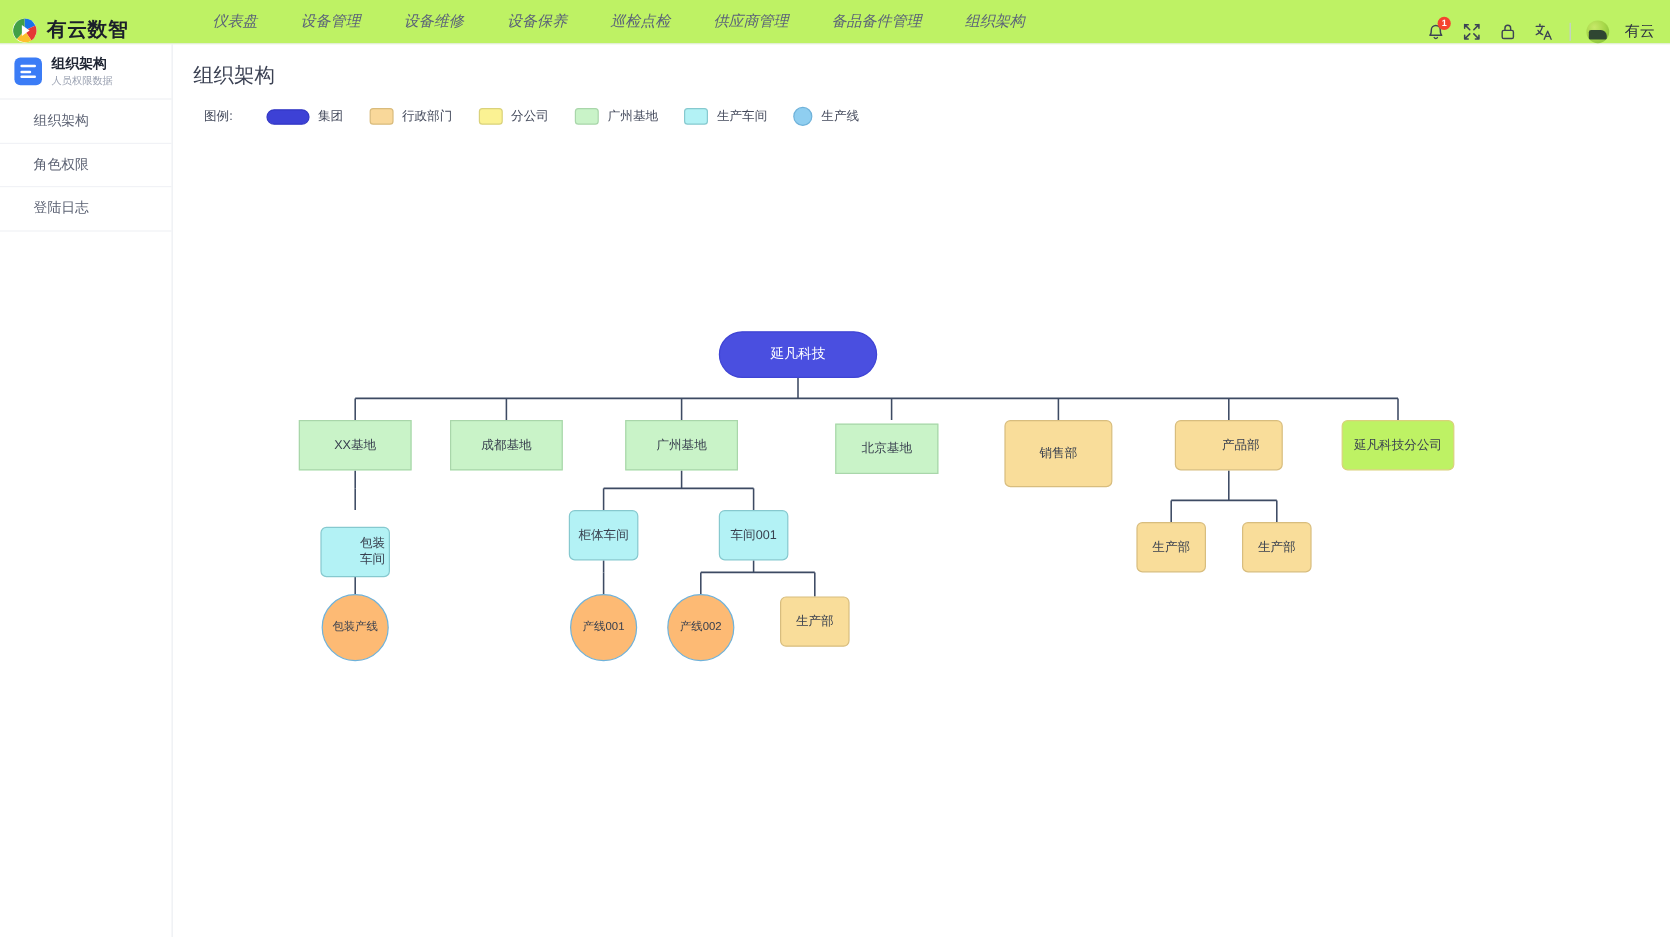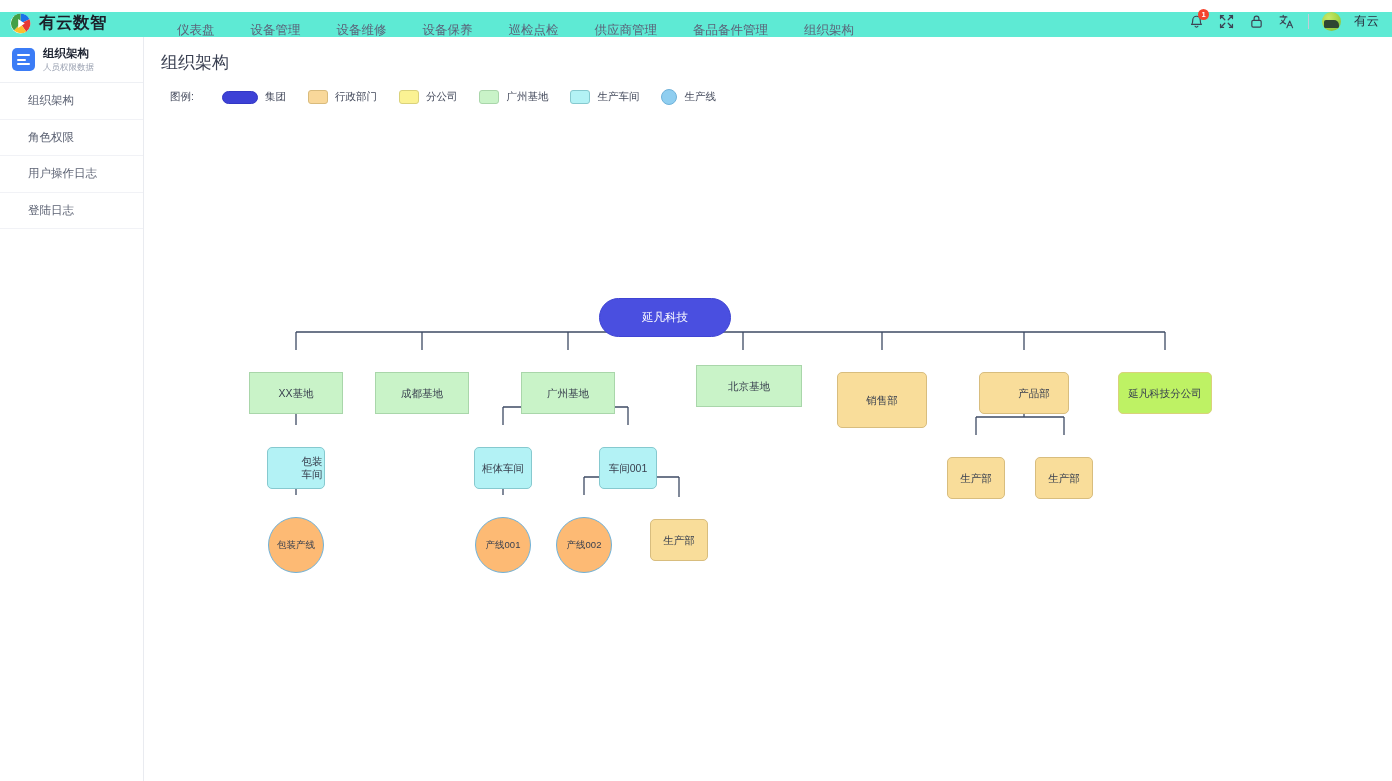--- a/index.html
+++ b/index.html
@@ -5,34 +5,34 @@
   * { box-sizing: border-box; margin: 0; padding: 0; }
   html, body {
     width: 1392px; height: 781px;
     font-family: "Liberation Sans", "DejaVu Sans", sans-serif;
     background: #ffffff;
     overflow: hidden;
   }
 
   
   .topbar {
-    position: absolute; top: 12px; left: 0;
+    position: absolute; top: 0; left: 0;
     width: 1392px; height: 37px;
-    background: #5eead4;
+    background: #bef264;
     border-bottom: 1px solid #eceef2;
-    display: flex; align-items: flex-start;
+    display: flex; align-items: flex-end;
   }
   .brand { display: flex; align-items: center; gap: 8px; width: 145px; padding-left: 10px; }
   .brand-logo { width: 21px; height: 21px; position: relative; border-radius: 50%; overflow: hidden; flex: 0 0 auto; }
   .brand-name { font-size: 16.5px; font-weight: 700; color: #1b1f2a; letter-spacing: .5px; }
 
   .nav { display: flex; align-items: center; gap: 0px; margin-left: 14px; }
   .nav-item {
     font-size: 12.5px; color: #5b6379; padding: 0 18px; line-height: 36px;
-    cursor: pointer; white-space: nowrap;
+    cursor: pointer; white-space: nowrap; font-style: italic;
   }
 
   .top-right { margin-left: auto; display: flex; align-items: center; gap: 13px; padding-right: 13px; }
   .ticon { width: 17px; height: 17px; position: relative; cursor: pointer; color: #3d4354; }
   .ticon svg { display: block; width: 17px; height: 17px; }
   .badge {
     position: absolute; top: -4px; right: -4px;
     min-width: 11px; height: 11px; padding: 0 2px;
     background: #f5442e; color: #fff; border-radius: 6px;
     font-size: 7.5px; line-height: 11px; text-align: center; font-weight: 700;
@@ -99,22 +99,22 @@
   .lg-pill { width: 36px; height: 13px; border-radius: 7px; background: #3d41d6; border: 1px solid #3237c4; }
   .lg-rect { width: 20px; height: 14px; border-radius: 3px; }
   .lg-circle { width: 16px; height: 16px; border-radius: 50%; }
   .lg-text { font-size: 10.5px; color: #444a5c; white-space: nowrap; }
 
   
   .chart-wrap { position: absolute; top: 90px; left: 0; width: 1248px; height: 640px; }
   .chart-svg { position: absolute; top: 0; left: 0; }
   .node {
     position: absolute; display: flex; align-items: center; justify-content: center;
-    font-size: 10.5px; color: #39404f; text-align: center; line-height: 1.2;
-    cursor: pointer; user-select: none; margin-top: 22px;
+    font-size: 10.5px; color: #39404f; text-align: left; line-height: 1.2;
+    cursor: pointer; user-select: none;
   }
   .n-root  { background: #4a4fe0; border: 1px solid #3f44d4; color: #ffffff; border-radius: 22px; font-size: 11.5px; }
   .n-base  { background: #c9f3c8; border: 1px solid #a9d6aa; border-radius: 0; }
   .n-dept  { background: #f9dd9a; border: 1px solid #d8bd7e; border-radius: 5px; }
   .n-sub   { background: #bef264; border: 1px solid #d9d27b; border-radius: 5px; }
   .n-shop  { background: #b3f2f5; border: 1px solid #86c9cf; border-radius: 5px; }
   .n-line  { background: #fdba74; border: 1px solid #6fb2da; border-radius: 50%; font-size: 9.5px; }
 </style>
 </head>
 <body>
@@ -191,21 +191,20 @@
         <i></i>
       </span>
     <span class="side-head-text">
       <span class="side-title">组织架构</span>
       <span class="side-sub">人员权限数据</span>
     </span>
   </div>
   <div id="sidebar-items">
       <div class="side-item">组织架构</div>
       <div class="side-item">角色权限</div>
-      <div class="side-item">用户操作日志</div>
       <div class="side-item">登陆日志</div>
     </div>
 </div>
 
 <div class="main">
   <div class="page-title">组织架构</div>
 
   <div class="legend">
     <span class="legend-label">图例:</span>
     <span id="legend-items" style="display:flex;align-items:center;">
@@ -264,25 +263,25 @@
         <path d="M484 340 L484 350" stroke="#3d4a63" stroke-width="1.3" fill="none"></path>
         <path d="M440 350 L535 350" stroke="#3d4a63" stroke-width="1.3" fill="none"></path>
         <path d="M440 350 L440 368" stroke="#3d4a63" stroke-width="1.3" fill="none"></path>
         <path d="M535 350 L535 370" stroke="#3d4a63" stroke-width="1.3" fill="none"></path>
       </svg>
     <div id="chart-nodes">
         <div class="node n-root" style="left: 455px; top: 149px; width: 132px; height: 39px;">延凡科技</div>
         <div class="node n-base" style="left: 105px; top: 223px; width: 94px; height: 42px;">XX基地</div>
         <div class="node n-base" style="left: 231px; top: 223px; width: 94px; height: 42px;">成都基地</div>
         <div class="node n-base" style="left: 377px; top: 223px; width: 94px; height: 42px;">广州基地</div>
-        <div class="node n-base" style="left: 552px; top: 216px; width: 106px; height: 42px;">北京基地</div>
+        <div class="node n-base" style="left: 552px; top: 226px; width: 86px; height: 42px;">北京基地</div>
         <div class="node n-dept" style="left: 693px; top: 223px; width: 90px; height: 56px;">销售部</div>
         <div class="node n-dept" style="left: 835px; top: 223px; width: 90px; height: 42px; padding-left: 20px;">产品部</div>
         <div class="node n-sub" style="left: 974px; top: 223px; width: 94px; height: 42px;">延凡科技分公司</div>
-        <div class="node n-shop" style="left: 123px; top: 298px; width: 58px; height: 42px; padding-left: 32px;">包装车间</div>
+        <div class="node n-shop" style="left: 123px; top: 312px; width: 58px; height: 42px; padding-left: 32px;">包装车间</div>
         <div class="node n-shop" style="left: 330px; top: 298px; width: 58px; height: 42px;">柜体车间</div>
         <div class="node n-shop" style="left: 455px; top: 298px; width: 58px; height: 42px;">车间001</div>
         <div class="node n-dept" style="left: 803px; top: 308px; width: 58px; height: 42px;">生产部</div>
         <div class="node n-dept" style="left: 891px; top: 308px; width: 58px; height: 42px;">生产部</div>
         <div class="node n-line" style="left: 124px; top: 368px; width: 56px; height: 56px;">包装产线</div>
         <div class="node n-line" style="left: 331px; top: 368px; width: 56px; height: 56px;">产线001</div>
         <div class="node n-line" style="left: 412px; top: 368px; width: 56px; height: 56px;">产线002</div>
         <div class="node n-dept" style="left: 506px; top: 370px; width: 58px; height: 42px;">生产部</div>
       </div>
   </div>

